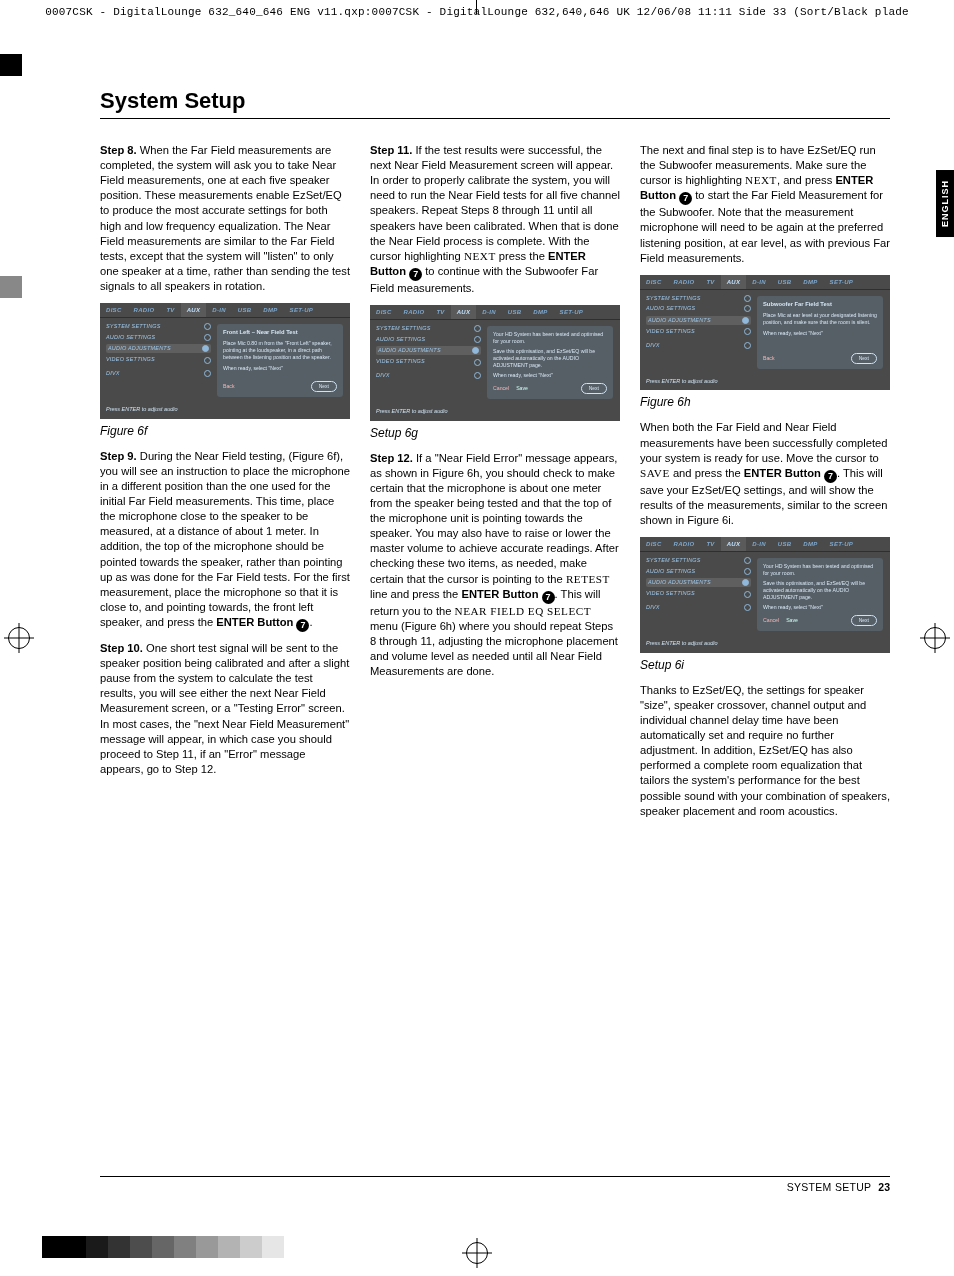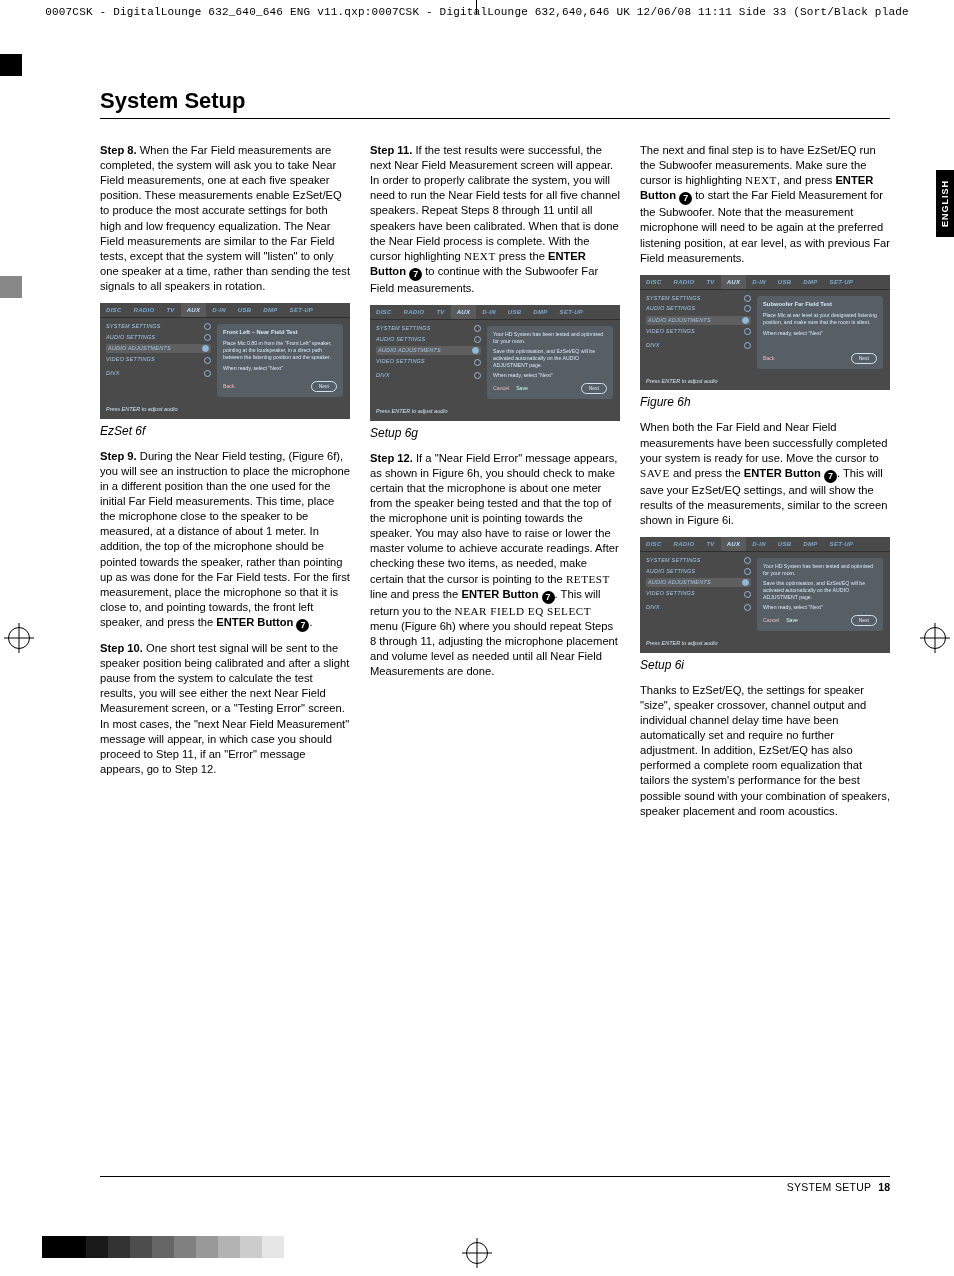--- a/index.html
+++ b/index.html
@@ -242,21 +242,21 @@
             <div>Place Mic 0.80 m from the "Front Left" speaker, pointing at the loudspeaker, in a direct path between the listening position and the speaker.</div>
             <div style="margin-top:4px">When ready, select "Next"</div>
             <div class="pbtns">
                 <div class="lbtns"><span>Back</span></div>
                 <div class="nextbtn">Next</div>
               </div>
           </div>
         </div>
         <div class="osd-footer">Press ENTER to adjust audio</div>
       </div>
-      <div class="figcap">EzSet 6f</div>
+      <div class="figcap">Figure 6f</div>
 
       <p class="step">
         <strong class="bold">Step 9.</strong><span> During the Near Field testing, (Figure 6f), you will see an instruction to place the microphone in a different position than the one used for the initial Far Field measurements. This time, place the microphone close to the speaker to be measured, at a distance of about 1 meter. In addition, the top of the microphone should be pointed towards the speaker, rather than pointing up as was done for the Far Field tests. For the first measurement, place the microphone so that it is close to, and pointing towards, the front left speaker, and press the </span><strong class="bold">ENTER Button</strong> <span class="circled">7</span><span>.</span>
       </p>
 
       <p class="step">
         <strong class="bold">Step 10.</strong><span> One short test signal will be sent to the speaker position being calibrated and after a slight pause from the system to calculate the test results, you will see either the next Near Field Measurement screen, or a "Testing Error" screen. In most cases, the "next Near Field Measurement" message will appear, in which case you should proceed to Step 11, if an "Error" message appears, go to Step 12.</span>
       </p>
     </div>
 
@@ -424,21 +424,21 @@
       <div class="figcap">Setup 6i</div>
 
       <p>Thanks to EzSet/EQ, the settings for speaker "size", speaker crossover, channel output and individual channel delay time have been automatically set and require no further adjustment. In addition, EzSet/EQ has also performed a complete room equalization that tailors the system's performance for the best possible sound with your combination of speakers, speaker placement and room acoustics.</p>
     </div>
 
   </div>
 </div>
 
 <div class="footer">
   <span class="sec">SYSTEM SETUP</span>
-  <span class="pnum">18</span>
+  <span class="pnum">23</span>
 </div>
 
 <div class="grayscale-strip">
   <div style="background:#000"></div>
     <div style="background:#000"></div>
     <div style="background:#1a1a1a"></div>
   <div style="background:#333"></div>
     <div style="background:#4d4d4d"></div>
     <div style="background:#666"></div>
   <div style="background:#808080"></div>

